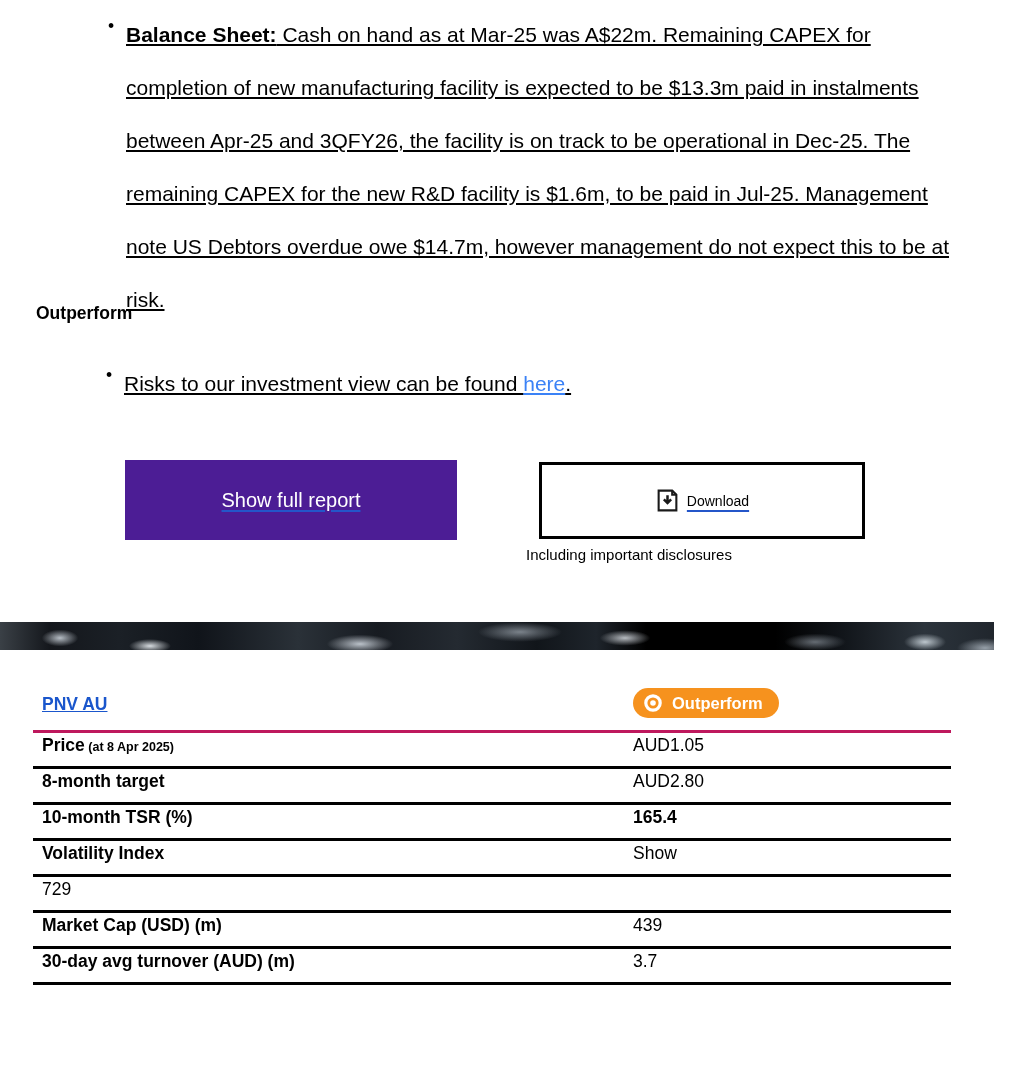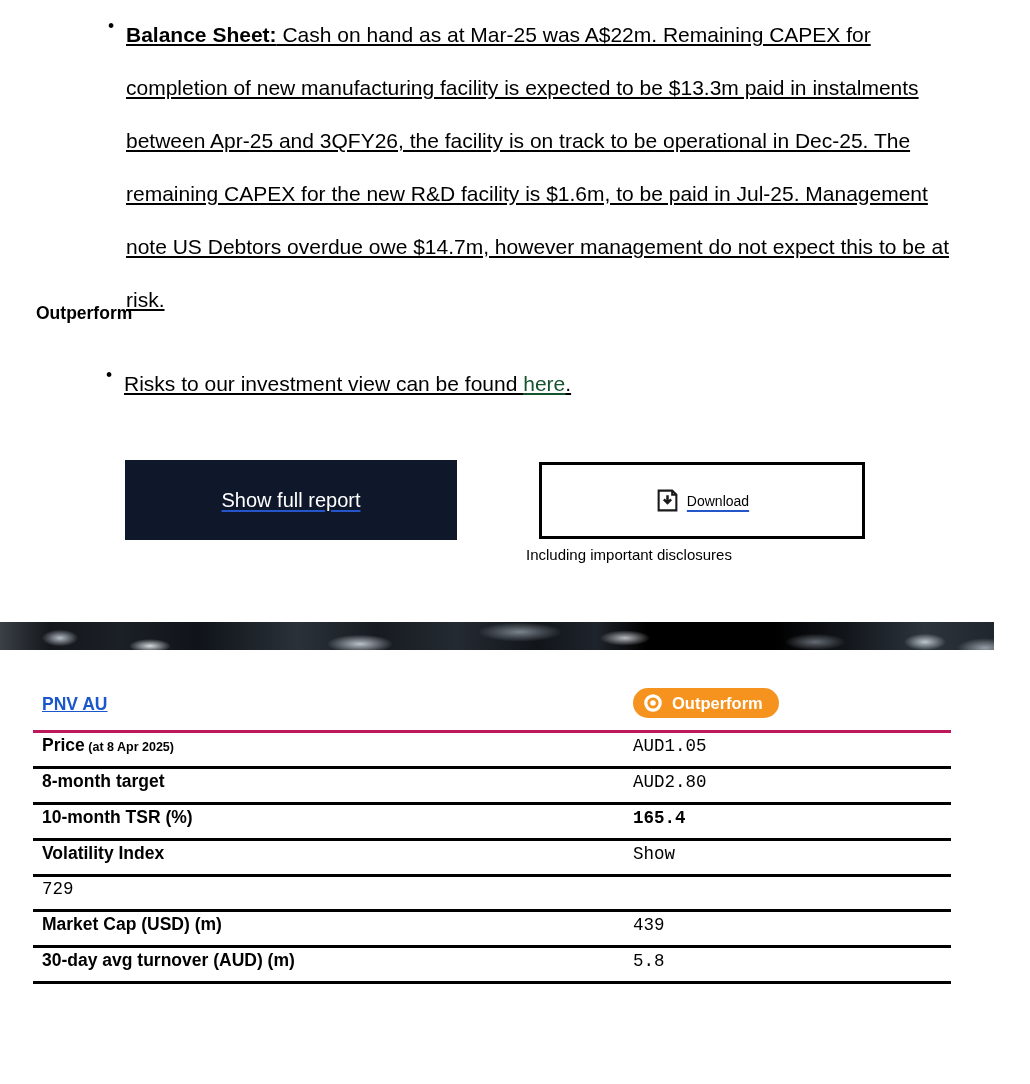--- a/index.html
+++ b/index.html
@@ -10,24 +10,24 @@
   .bullet-item{position:absolute;display:flex;}
   .bullet-glyph{width:18px;flex:0 0 18px;font-size:17.5px;line-height:36.5px;}
   .bullet-text{font-size:21px;line-height:53px;text-decoration:underline;}
   .b1{left:108px;top:8px;width:842px;}
   .b1 .bullet-text{width:824px;}
   .lead-bold{font-weight:bold;}
 
   .rating-heading{position:absolute;left:36px;top:303px;font-size:17.5px;font-weight:bold;}
 
   .b2{left:106px;top:357px;width:700px;}
-  a.inline-link{color:#14532d;text-decoration:underline;cursor:pointer;}
+  a.inline-link{color:#3b82f6;text-decoration:underline;cursor:pointer;}
 
   
-  .btn-black{position:absolute;left:125px;top:460px;width:332px;height:80px;background:#0f172a;
+  .btn-black{position:absolute;left:125px;top:460px;width:332px;height:80px;background:#4c1d95;
              display:flex;align-items:center;justify-content:center;cursor:pointer;}
   .btn-black a{color:#ffffff;font-size:20px;text-decoration:underline;text-decoration-color:#2456c9;text-decoration-thickness:2px;text-underline-offset:3px;}
   .btn-download{position:absolute;left:539px;top:462px;width:326px;height:77px;background:#fff;
                 border:3px solid #000;box-sizing:border-box;display:flex;align-items:center;justify-content:center;gap:7px;cursor:pointer;}
   .btn-download a{color:#000;font-size:14px;text-decoration:underline;text-decoration-color:#2456c9;text-decoration-thickness:2px;text-underline-offset:4px;}
   .dl-icon{width:25px;height:25px;display:block;}
   .caption{position:absolute;left:526px;top:546px;width:326px;text-align:left;font-size:15px;}
 
   
   .banner{position:absolute;left:0;top:622px;width:994px;height:28px;
@@ -47,21 +47,21 @@
   .snapshot{position:absolute;left:33px;top:686px;width:918px;}
   .thead{position:relative;height:44px;border-bottom:3px solid #be185d;}
   .ticker{position:absolute;left:9px;top:8px;font-size:17.5px;font-weight:bold;color:#1a56cc;text-decoration:underline;cursor:pointer;}
   .badge{position:absolute;left:600px;top:2px;display:inline-flex;align-items:center;gap:8px;
          background:#f6921e;color:#fff;border-radius:17px;padding:4px 16px 4px 9px;
          font-weight:bold;font-size:16.5px;}
   .badge-icon{width:22px;height:22px;display:block;}
   .trow{display:grid;grid-template-columns:591px 1fr;padding:2px 0 10px 9px;border-bottom:3px solid #000;min-height:20px;align-items:baseline;}
   .tlabel{font-weight:bold;font-size:17.5px;}
   .tnote{font-size:12.5px;font-weight:bold;}
-  .tvalue{font-size:17.5px;font-family:Liberation Mono, monospace;}
+  .tvalue{font-size:17.5px;}
   .tvalue.bold{font-weight:bold;}
 </style>
 </head>
 <body>
 
 <div class="page">
 
   <div class="bullet-item b1">
     <span class="bullet-glyph">•</span>
     <div class="bullet-text"><span class="lead-bold">Balance Sheet:</span><span> Cash on hand as at Mar-25 was A$22m. Remaining CAPEX for completion of new manufacturing facility is expected to be $13.3m paid in instalments between Apr-25 and 3QFY26, the facility is on track to be operational in Dec-25. The remaining CAPEX for the new R&amp;D facility is $1.6m, to be paid in Jul-25. Management note US Debtors overdue owe $14.7m, however management do not expect this to be at risk.</span></div>
@@ -121,18 +121,18 @@
         </div>
         <div class="trow">
           <div class="tvalue">729</div>
         </div>
         <div class="trow">
           <div class="tlabel">Market Cap (USD) (m)</div>
           <div class="tvalue">439</div>
         </div>
         <div class="trow">
           <div class="tlabel">30-day avg turnover (AUD) (m)</div>
-          <div class="tvalue">5.8</div>
+          <div class="tvalue">3.7</div>
         </div>
       </div>
   </div>
 
 </div>
 
 </body></html>

